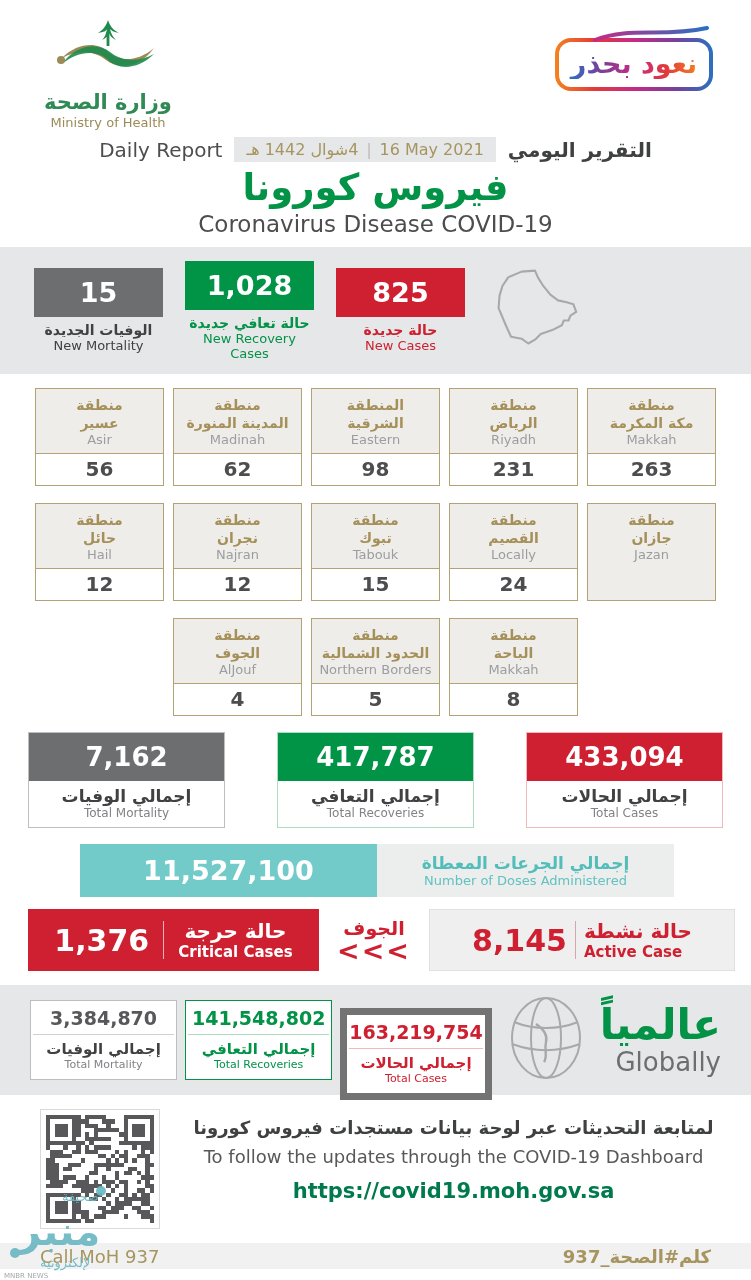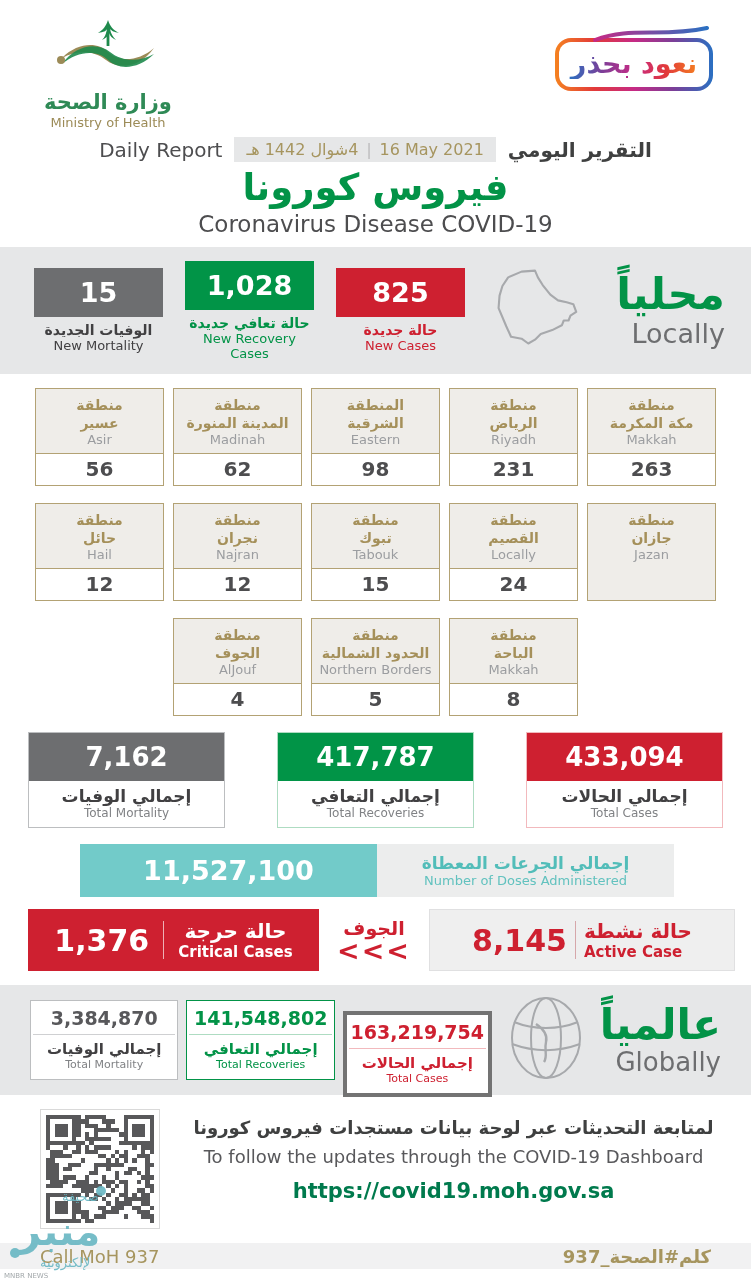--- a/index.html
+++ b/index.html
@@ -88,21 +88,21 @@
   .active .len { font-size:15px; font-weight:700; }
 
   
   .glob-band { margin-top:14px; height:110px; display:flex; align-items:center; padding:0 22px 0 30px; gap:8px; }
   .gcard { width:156px; background:#fff; text-align:center; padding:6px 2px 8px; }
   .gcard .gv { font-size:19px; font-weight:700; padding-bottom:5px; margin-bottom:5px; border-bottom:1px solid; }
   .gcard .glar { font-size:15px; font-weight:700; direction:rtl; }
   .gcard .glen { font-size:11px; }
   .gcard.gray { border:1px solid #bcbec0; } .gcard.gray .gv { color:#58585b; border-color:#cfd0d2; } .gcard.gray .glar { color:#414042; } .gcard.gray .glen { color:#808285; }
   .gcard.green { border:1px solid #029347; } .gcard.green .gv,.gcard.green .glar,.gcard.green .glen { color:#029347; } .gcard.green .gv { border-color:#aedcc2; }
-  .gcard.red { border:4px solid #737373;margin-top:28px; } .gcard.red .gv,.gcard.red .glar,.gcard.red .glen { color:#ce2030; } .gcard.red .gv { border-color:#f2b9bd; }
+  .gcard.red { border:7px solid #737373;margin-top:28px; } .gcard.red .gv,.gcard.red .glar,.gcard.red .glen { color:#ce2030; } .gcard.red .gv { border-color:#f2b9bd; }
   .glob-globe { flex:0 0 92px; text-align:center; }
   .glob-head { margin-left:auto; text-align:right; padding-right:8px; }
   .glob-head .har { color:#029347; font-size:42px; font-weight:700; line-height:1.05; direction:rtl; }
   .glob-head .hen { color:#6d6e70; font-size:26px; }
 
   
   .qr-sec { display:flex; align-items:flex-start; gap:26px; padding:14px 30px 0 40px; }
   .qr { width:120px; height:120px; background:#fff; border:1px solid #d9d9d9; padding:5px; display:grid;
         grid-template-rows:repeat(25,1fr); grid-template-columns:repeat(25,1fr); }
   .qr i { display:block; }
@@ -187,24 +187,20 @@
     </div>
     <div class="stat c-red">
       <div class="stat-box red">825</div>
       <div class="lar">حالة جديدة</div>
       <div class="len">New Cases</div>
     </div>
     <div class="map-box">
       <svg width="96" height="92" viewBox="0 0 100 96">
         <path d="M16 24 L22 15 L36 9 L50 8 L53 15 L58 23 L66 33 L74 39 L83 41 L90 43 L93 51 L87 55 L85 60 L80 60 L78 65 L68 70 L56 74 L50 80 L43 84 L36 79 L25 77 L20 66 L12 47 L13 34 Z" fill="none" stroke="#a7a9ac" stroke-width="2.2" stroke-linejoin="round"></path>
       </svg>
-    </div>
-    <div class="loc-head">
-      <div class="har">محلياً</div>
-      <div class="hen">Locally</div>
     </div>
   </div>
 
   <div class="regions">
     <div class="rcard">
       <div class="rhead">
           <div class="ar"><span>منطقة</span><br><span>مكة المكرمة</span></div>
       <div class="en">Makkah</div>
         </div>
       <div class="rnum">263</div>

